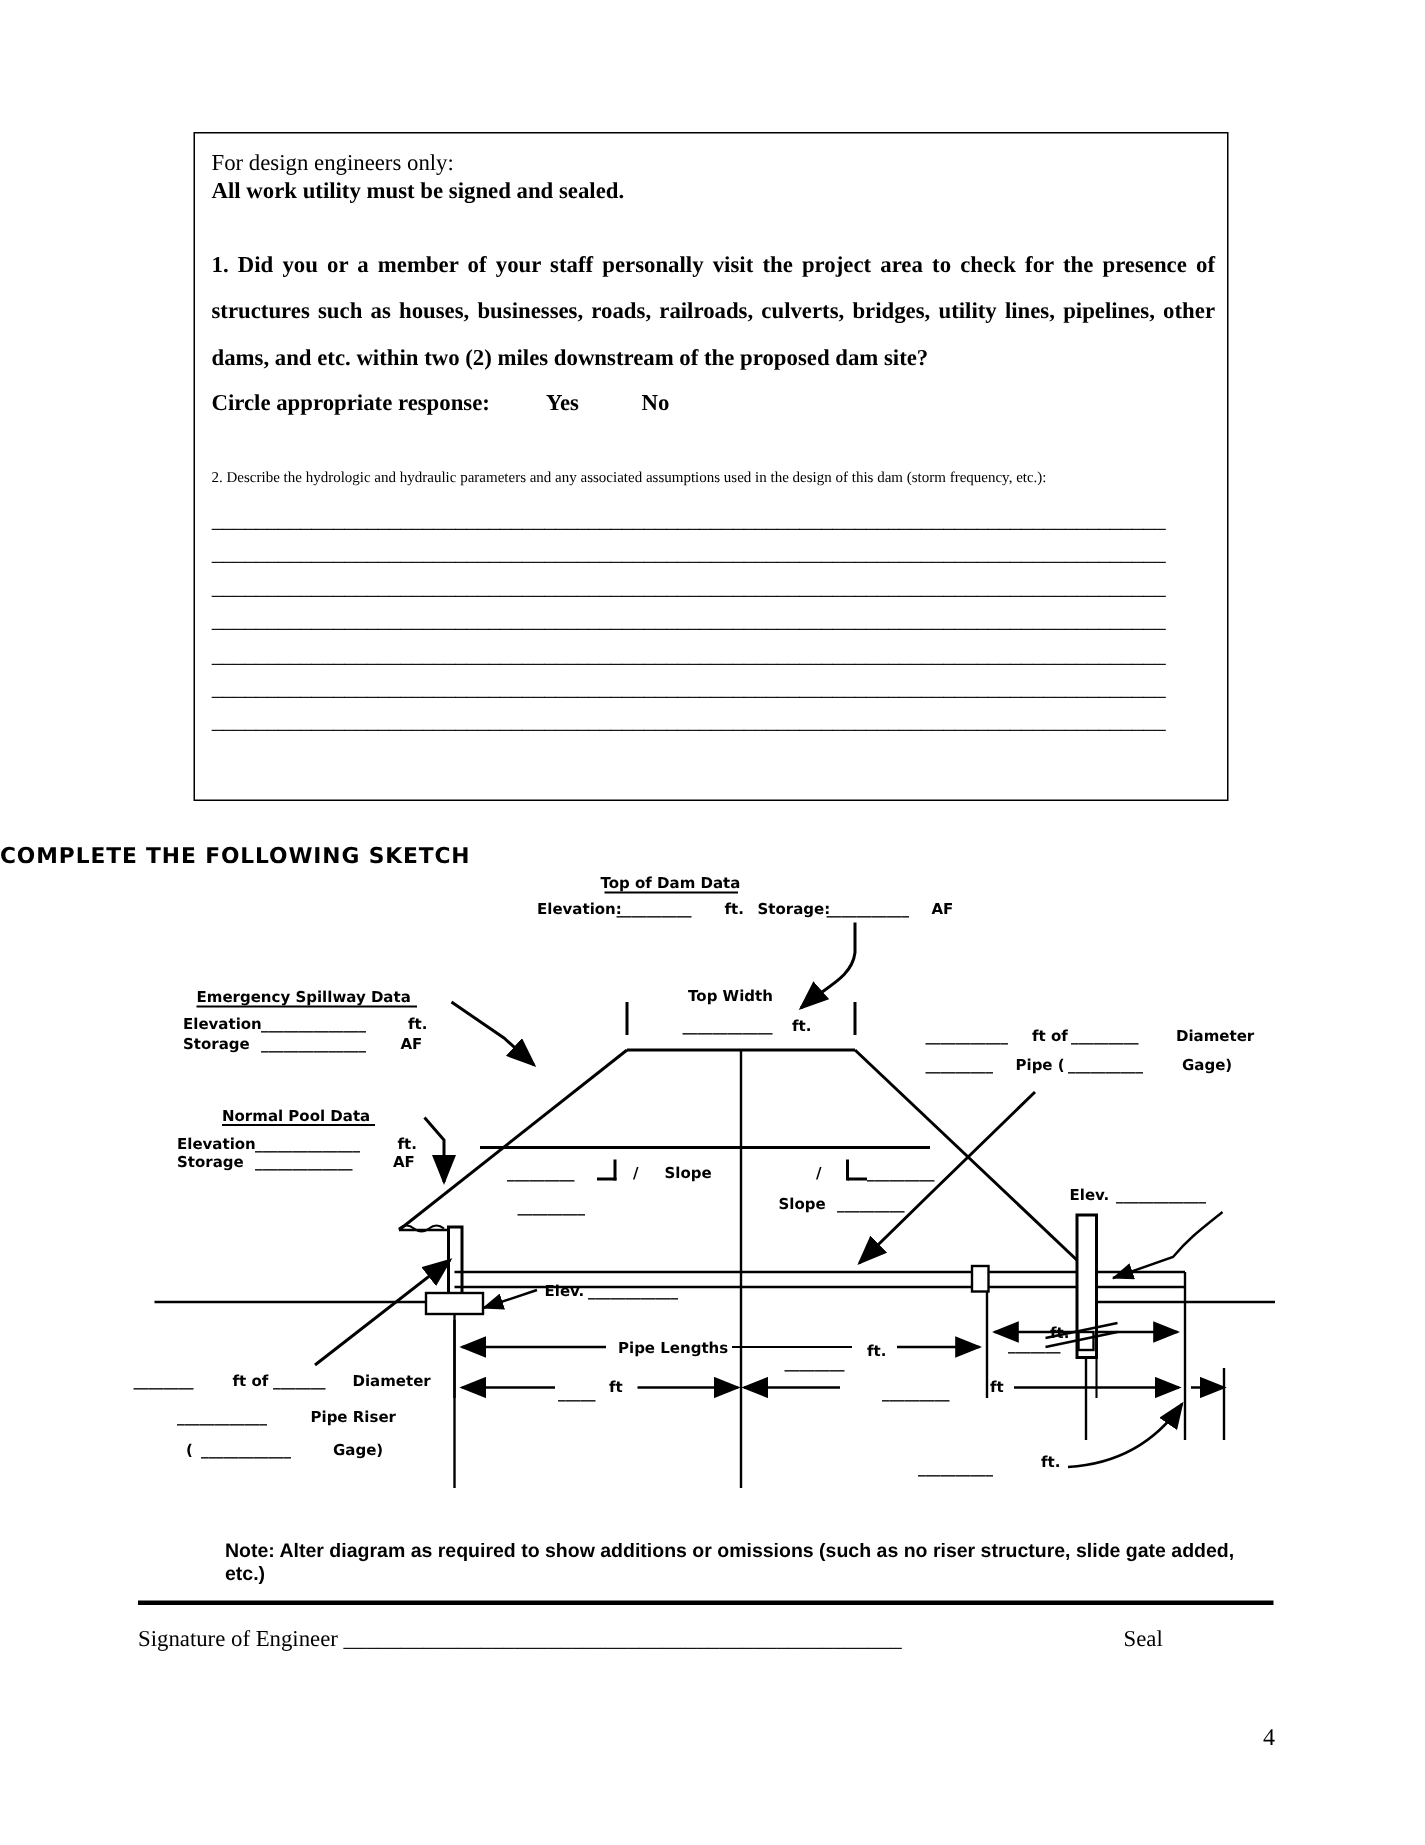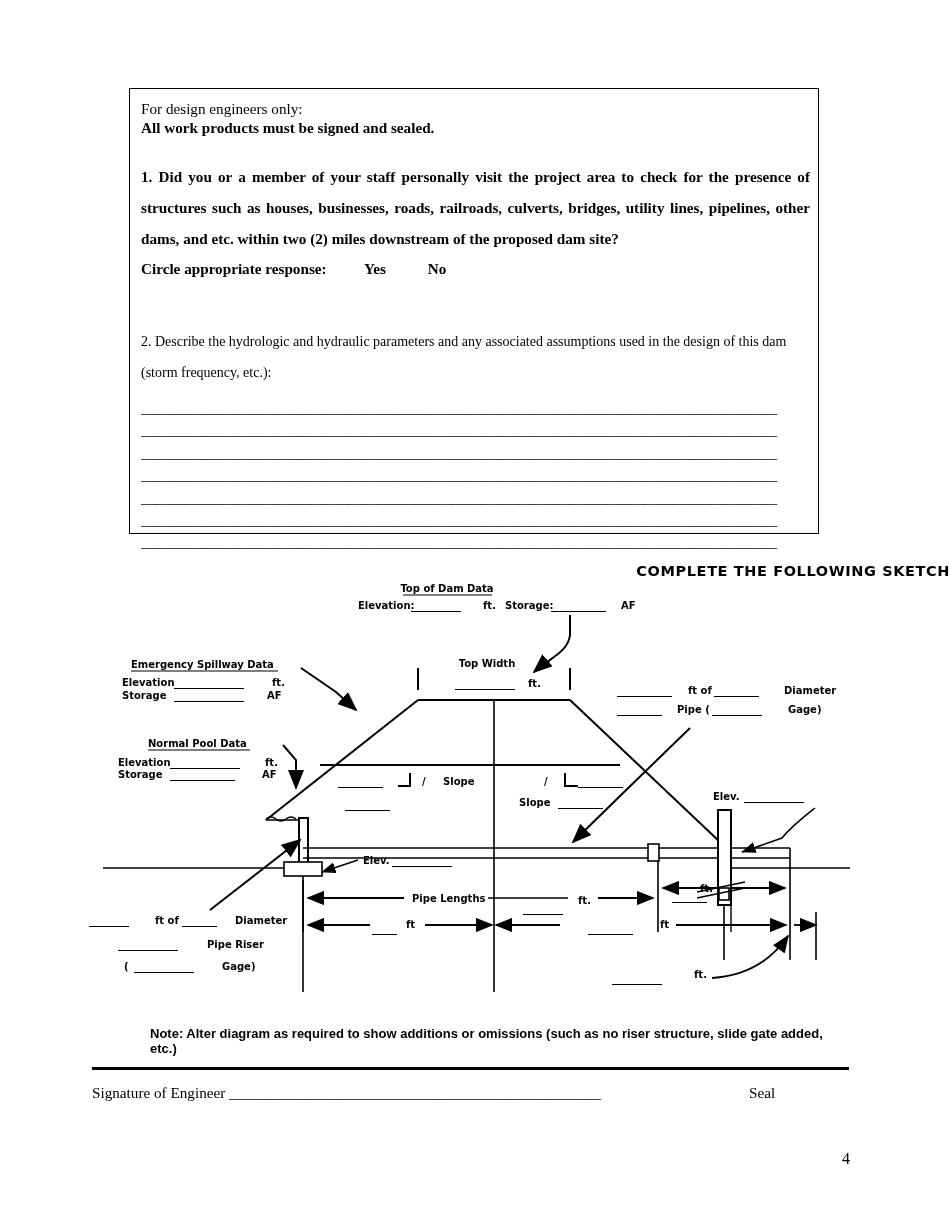--- a/index.html
+++ b/index.html
@@ -40,43 +40,43 @@
     margin-top: 24px;
     font-weight: bold;
   }
   .circle-row {
     font-size: 15.2px;
     font-weight: bold;
     line-height: 30px;
     white-space: pre;
   }
   .q2 {
-    margin-top: 42px;
-    font-size: 14px;
-    line-height: 31px;
+    margin-top: 26px;
+    font-size: 10px;
+    line-height: 17px;
   }
   .blank-lines {
     margin-top: 9px;
   }
   .blank-lines .bl {
     font-size: 15.2px;
     line-height: 22.4px;
     letter-spacing: -0.2px;
     white-space: nowrap;
     overflow: hidden;
     height: 22.4px;
   }
 
   
   #sketch-title {
     position: absolute;
     left: 0;
     top: 563px;
     width: 950px;
-    text-align: right;
+    text-align: left;
     font-family: "DejaVu Sans", sans-serif;
     font-weight: bold;
     font-size: 14.5px;
     letter-spacing: 0.6px;
   }
   #sketch {
     position: absolute;
     left: 0;
     top: 580px;
     width: 837px;
@@ -123,21 +123,21 @@
     width: 850px;
     text-align: right;
     font-size: 16px;
   }
 </style>
 </head>
 <body>
 
 <div id="question-box">
   <div class="q-line">For design engineers only:</div>
-  <div class="q-line q-bold">All work products must be signed and sealed.</div>
+  <div class="q-line q-bold">All work utility must be signed and sealed.</div>
 
   <div class="q-para">1. Did you or a member of your staff personally visit the project area to check for the presence of structures such as houses, businesses, roads, railroads, culverts, bridges, utility lines, pipelines, other dams, and etc. within two (2) miles downstream of the proposed dam site?</div>
 
   <div class="circle-row"><span>Circle appropriate response:</span><span>          </span><span>Yes</span><span>           </span><span>No</span></div>
 
   <div class="q2 nojust">2. Describe the hydrologic and hydraulic parameters and any associated assumptions used in the design of this dam (storm frequency, etc.):</div>
 
   <div class="blank-lines">
     <div class="bl">______________________________________________________________________________________</div>
     <div class="bl">______________________________________________________________________________________</div>

